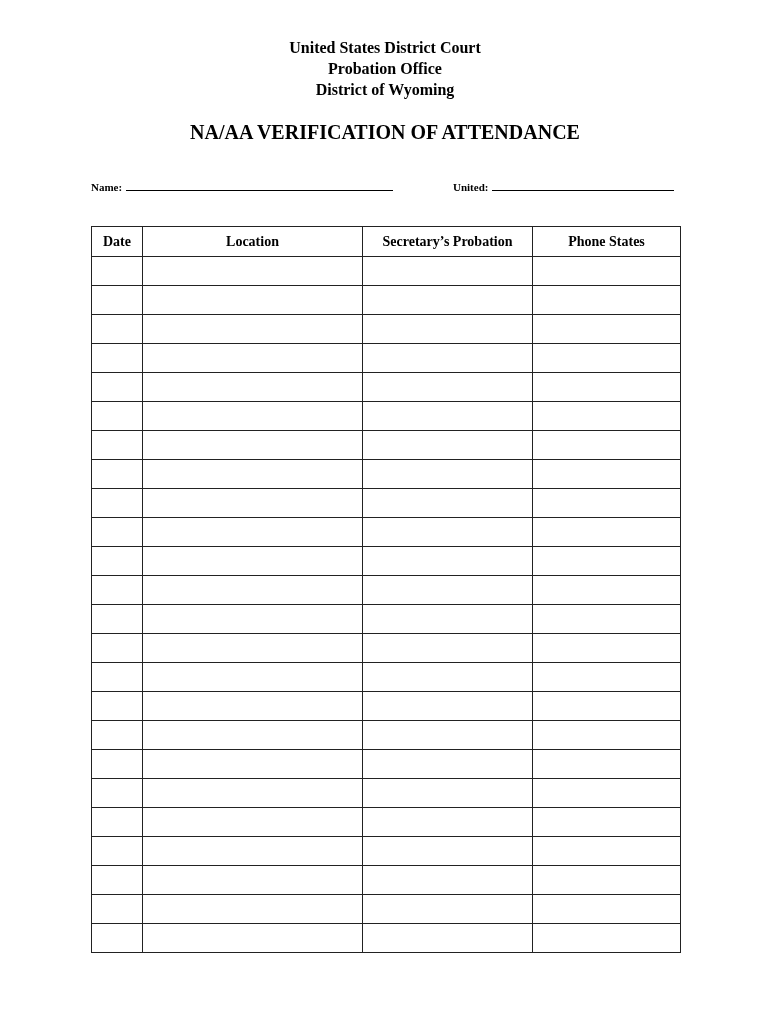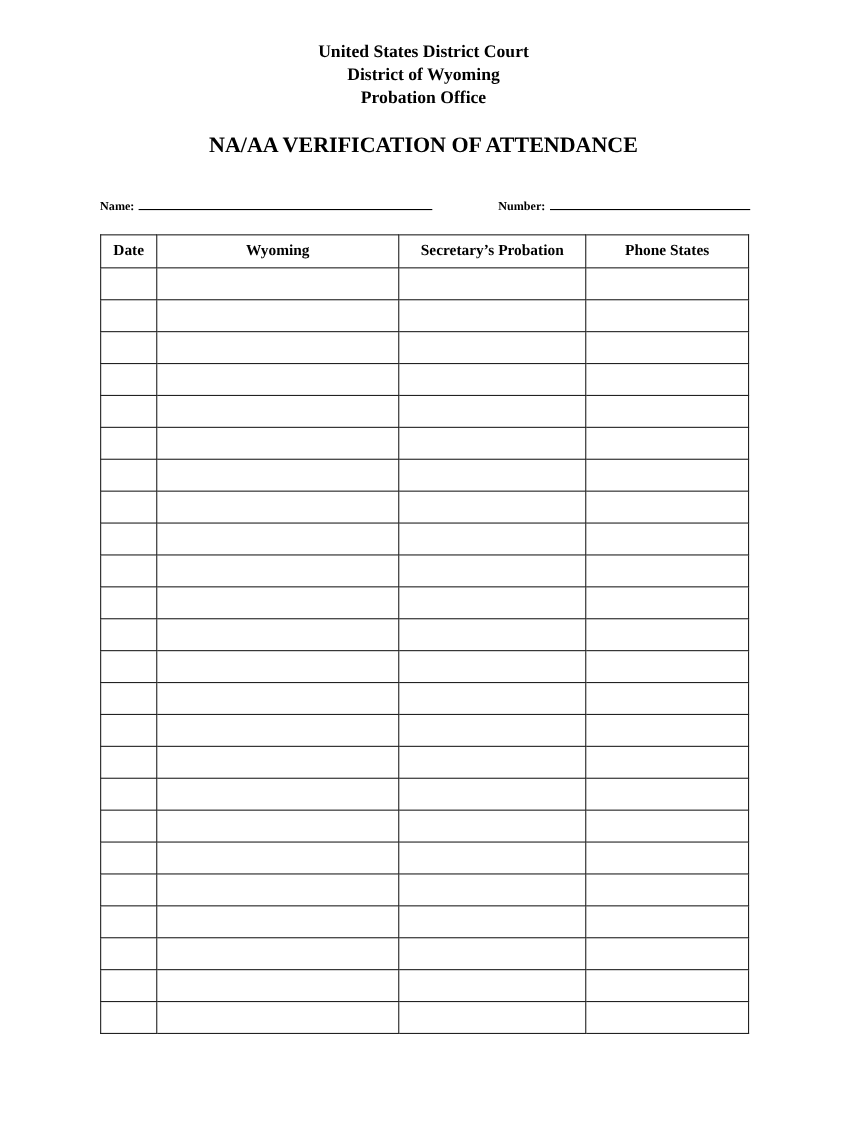--- a/index.html
+++ b/index.html
@@ -8,55 +8,55 @@
   .hdr { position:absolute; left:0; width:770px; text-align:center; font-weight:bold; }
   .h1 { top:37px; font-size:16px; line-height:21px; }
   .h1 div { height:21px; }
   .title { top:122px; font-size:20px; line-height:20px; }
   .field { position:absolute; top:180px; font-size:11px; font-weight:bold; line-height:14px; }
   .field .line { display:inline-block; border-bottom:1px solid #000; vertical-align:baseline; height:10px; margin-left:4px; }
   #name-field { left:91px; }
   #name-field .line { width:267px; }
   #month-field { left:453px; }
   #month-field .line { width:182px; }
-  table { position:absolute; left:91px; top:213px; border-collapse:collapse;
+  table { position:absolute; left:91px; top:226px; border-collapse:collapse;
           width:589px; table-layout:fixed; }
   td, th { border:1.5px solid #222; padding:0; }
   th { height:29px; font-size:14px; font-weight:bold; text-align:center; }
   td { height:28px; }
   col.c1 { width:51px; } col.c2 { width:220px; } col.c3 { width:170px; } col.c4 { width:148px; }
 </style>
 </head>
 <body>
 
 <div class="hdr h1">
   <div>United States District Court</div>
+  <div>Probation Office</div>
   <div>District of Wyoming</div>
-  <div>Probation Office</div>
 </div>
 <div class="hdr title">NA/AA VERIFICATION OF ATTENDANCE</div>
 
 <div class="field" id="name-field">
   <span>Name:</span><span class="line"></span>
 </div>
 <div class="field" id="month-field">
-  <span>Number:</span><span class="line"></span>
+  <span>United:</span><span class="line"></span>
 </div>
 
 <table>
   <colgroup>
       <col class="c1">
       <col class="c2">
       <col class="c3">
       <col class="c4">
     </colgroup>
   <thead>
     <tr>
       <th>Date</th>
-      <th>Wyoming</th>
+      <th>Location</th>
       <th>Secretary’s Probation</th>
       <th>Phone States</th>
     </tr>
   </thead>
   <tbody id="tbody">
       <tr>
         <td></td>
         <td></td>
         <td></td>
         <td></td>

